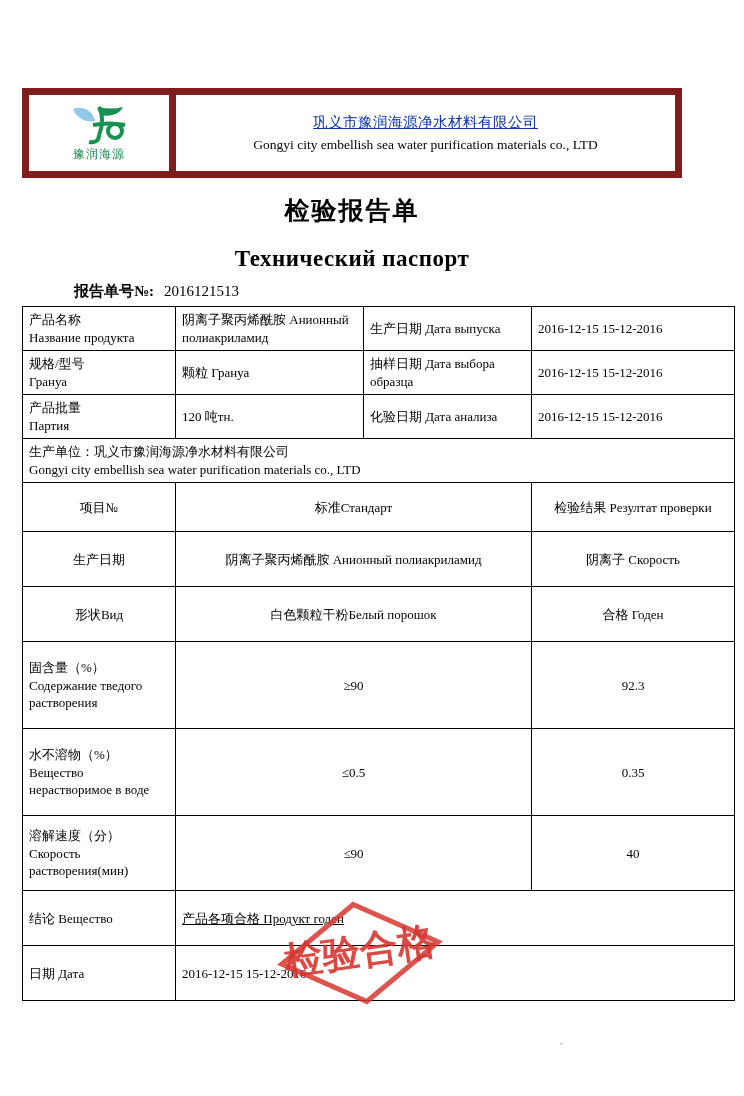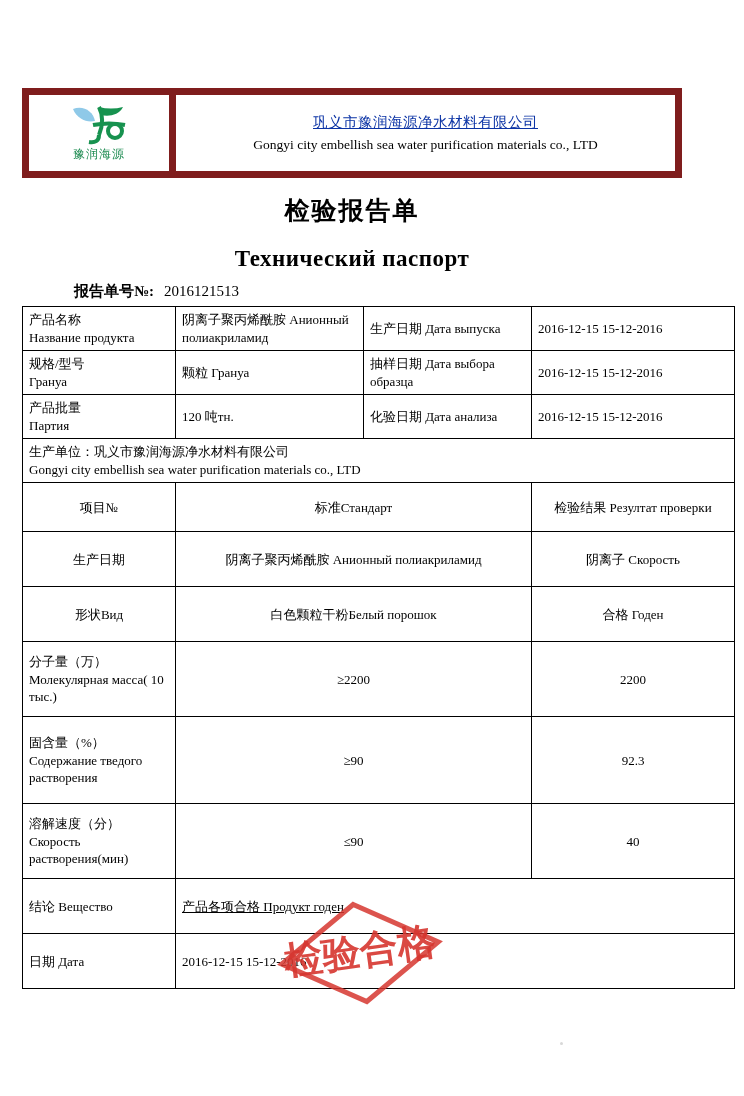--- a/index.html
+++ b/index.html
@@ -291,38 +291,38 @@
 
       <tr>
         <td class="ctr" style="height:46px">形状Вид</td>
         <td class="ctr" colspan="2">白色颗粒干粉Белый порошок</td>
         <td class="ctr">
           <span class="l1">合格</span>
           <span class="l2">Годен</span>
         </td>
       </tr>
 
-      <tr>
-        <td class="two-line" style="height:66px">
-          <span class="l1 ctr">分子量（万）</span>
-          <span class="l2 ctr">Молекулярная масса( 10 тыс.)</span>
-        </td>
-        <td class="ctr" colspan="2">≥2200</td>
-        <td class="ctr">2200</td>
-      </tr>
 
       <tr>
         <td class="two-line" style="height:78px">
           <span class="l1">固含量（%）</span>
           <span class="l2">Содержание тведого растворения</span>
         </td>
         <td class="ctr" colspan="2">≥90</td>
         <td class="ctr">92.3</td>
       </tr>
 
+      <tr>
+        <td class="two-line" style="height:78px">
+          <span class="l1">水不溶物（%）</span>
+          <span class="l2">Вещество нерастворимое в воде</span>
+        </td>
+        <td class="ctr" colspan="2">≤0.5</td>
+        <td class="ctr">0.35</td>
+      </tr>
 
       <tr>
         <td class="two-line" style="height:66px">
           <span class="l1">溶解速度（分）</span>
           <span class="l2 ctr">Скорость растворения(мин)</span>
         </td>
         <td class="ctr" colspan="2">≤90</td>
         <td class="ctr">40</td>
       </tr>
 

